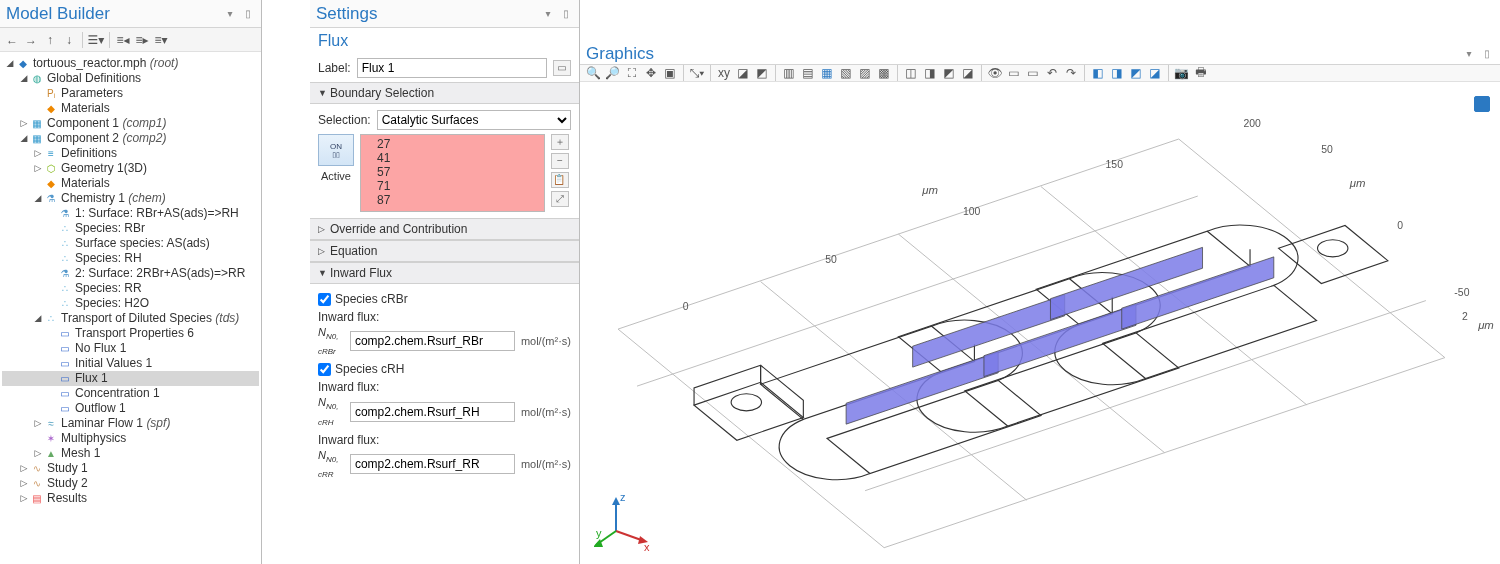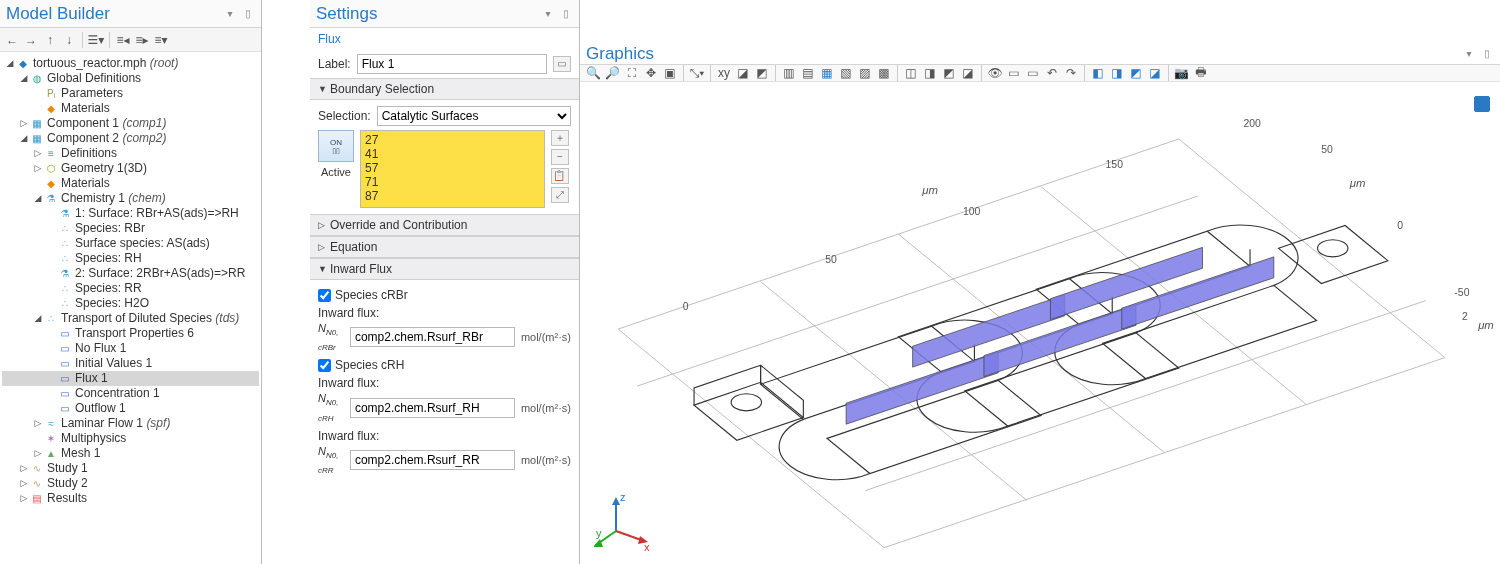--- a/index.html
+++ b/index.html
@@ -21,30 +21,30 @@
   .tree { flex: 1; overflow: auto; padding: 4px 2px; background: #fff; font-size: 12px; line-height: 15px; }
   .tree-row { display: flex; align-items: center; height: 15px; white-space: nowrap; cursor: default; position: relative; }
   .tree-row.sel { background: #d6d6d6; }
   .tw { width: 12px; text-align: center; color: #555; font-size: 9px; cursor: pointer; }
   .tw.empty { visibility: hidden; }
   .tic { width: 14px; height: 14px; margin-right: 3px; display: inline-flex; align-items: center; justify-content: center; font-size: 10px; }
   .lbl { }
   .ital { font-style: italic; color: #555; }
   
   .settings-body { flex: 1; overflow: auto; background: #fff; }
-  .subhead { font-size: 12px; color: #2b79c2; padding: 4px 8px; }
+  .subhead { font-size: 16px; color: #2b79c2; padding: 4px 8px; }
   .row { display: flex; align-items: center; padding: 4px 8px; gap: 6px; }
   .row label { font-size: 12px; }
   input.txt { flex: 1; height: 20px; border: 1px solid #b9b9b9; padding: 0 4px; font-size: 12px; font-family: inherit; }
   select.sel { flex: 1; height: 20px; border: 1px solid #b9b9b9; font-size: 12px; background: #fff; }
   .section-hdr { height: 22px; display: flex; align-items: center; padding: 0 8px; background: #eeeef0; border-top: 1px solid #d0d0d0; border-bottom: 1px solid #d0d0d0; font-size: 12px; cursor: pointer; }
   .section-hdr .caret { width: 12px; font-size: 9px; color: #444; }
   .sec-body { padding: 6px 8px; }
   .sel-editor { display: flex; gap: 6px; margin-top: 4px; }
-  .sel-list { flex: 1; height: 78px; border: 1px solid #b9b9b9; background: #fde047; overflow: auto; font-size: 12px; padding: 2px 4px; }
+  .sel-list { flex: 1; height: 78px; border: 1px solid #b9b9b9; background: #fca5a5; overflow: auto; font-size: 12px; padding: 2px 16px; }
   .sel-list div { line-height: 14px; }
   .sel-side { width: 20px; display: flex; flex-direction: column; gap: 3px; }
   .side-btn { width: 18px; height: 16px; border: 1px solid #c0c0c0; background: #f3f3f3; font-size: 10px; line-height: 14px; text-align: center; color: #666; cursor: pointer; }
   .on-toggle { width: 36px; height: 32px; border: 1px solid #9ab8d6; background: linear-gradient(#e8f2fb,#d3e5f6); display: flex; flex-direction: column; align-items: center; justify-content: center; font-size: 8px; color: #346; }
   .chk-row { display: flex; align-items: center; gap: 4px; margin: 2px 0; }
   .chk-row input { width: 13px; height: 13px; }
   .sub-lbl { font-size: 12px; margin: 4px 0 2px; color: #333; }
   .expr-row { display: flex; align-items: center; gap: 6px; margin-bottom: 6px; }
   .expr-var { font-style: italic; font-size: 11px; width: 44px; }
   .expr-var sub { font-size: 8px; }

